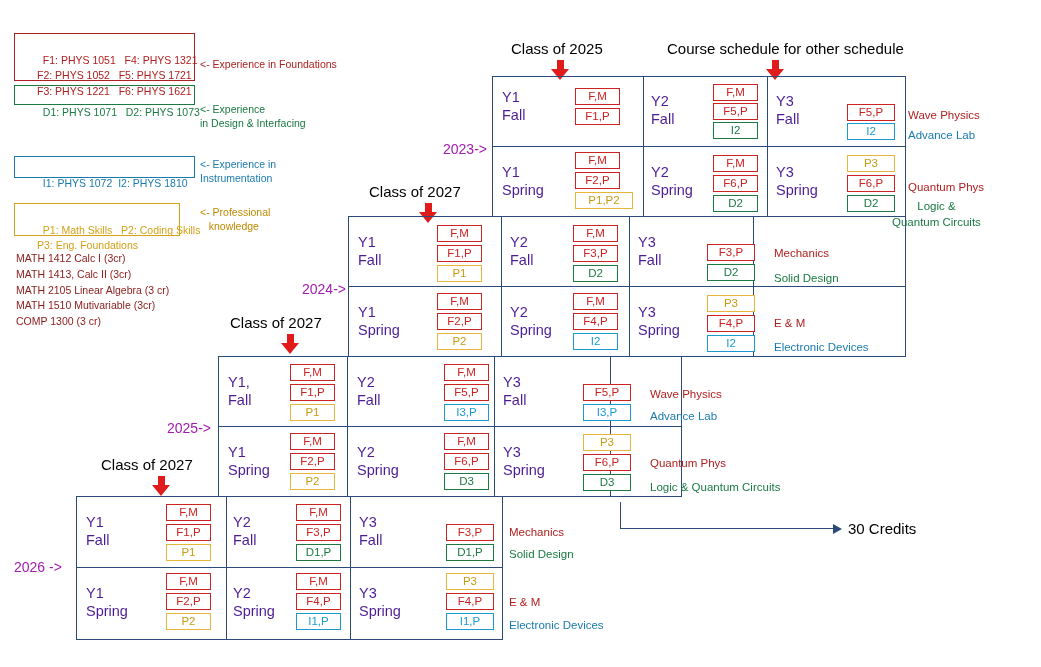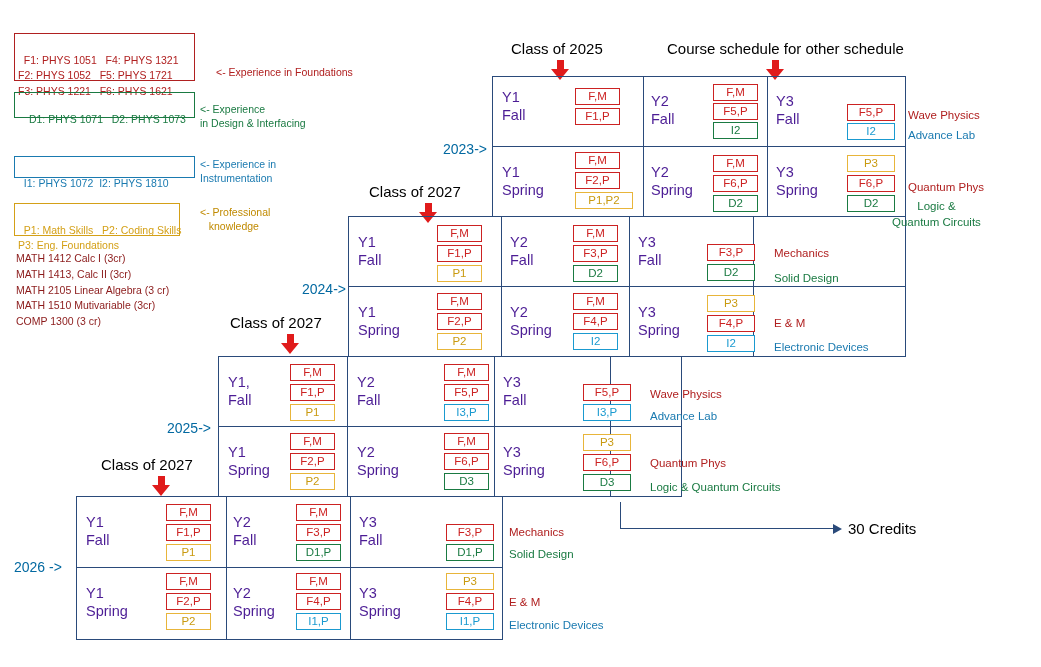--- a/index.html
+++ b/index.html
@@ -7,21 +7,21 @@
     width:1041px;height:667px;position:relative;
     background:#ffffff;
     font-family:"Liberation Sans", sans-serif;
     overflow:hidden;
   }
 
   
   .legend{
     position:absolute;
     border:1px solid #b02020;
-    padding:4px 3px;
+    padding:4px 22px;
     font-size:10.5px;
     line-height:1.45;
     color:#b02020;
     box-sizing:border-box;
     white-space:pre;
   }
   .legend.red{border-color:#b02020;color:#b02020;}
   .legend.green{border-color:#1a7a42;color:#1a7a42;}
   .legend.blue{border-color:#1a7ab0;color:#1a7ab0;}
   .legend.yellow{border-color:#d4a017;color:#d4a017;}
@@ -39,21 +39,21 @@
   }
 
   
   .classlabel{
     position:absolute;font-size:15px;color:#000;white-space:nowrap;
   }
   .otherlabel{
     position:absolute;font-size:15px;color:#000;white-space:nowrap;
   }
   .yearlabel{
-    position:absolute;font-size:14px;color:#0369a1;white-space:nowrap;
+    position:absolute;font-size:14px;color:#a21caf;white-space:nowrap;
   }
   .credits{
     position:absolute;font-size:15px;color:#000;white-space:nowrap;
   }
 
   
   .downarrow{position:absolute;width:0;height:0;}
   .downarrow .stem{position:absolute;background:#e01b1b;width:7px;left:6px;top:0;}
   .downarrow .head{
     position:absolute;width:0;height:0;left:0;
@@ -107,23 +107,23 @@
   }
 </style>
 </head>
 <body>
 
 <div class="legend red" style="left:14px;top:33px;width:181px;height:48px;">
   <span>F1: PHYS 1051   F4: PHYS 1321
 F2: PHYS 1052   F5: PHYS 1721
 F3: PHYS 1221   F6: PHYS 1621</span>
 </div>
-<div class="legend-note n-red" style="left:216px;top:58px;margin-top:8px;">&lt;- Experience in Foundations</div>
-
-<div class="legend green" style="left:14px;top:92px;width:181px;height:26px;text-align:center;">
+<div class="legend-note n-red" style="left:200px;top:58px;">&lt;- Experience in Foundations</div>
+
+<div class="legend green" style="left:14px;top:85px;width:181px;height:20px;text-align:center;">
   <span>D1: PHYS 1071   D2: PHYS 1073</span>
 </div>
 <div class="legend-note n-green" style="left:200px;top:103px;">&lt;- Experience
 in Design &amp; Interfacing</div>
 
 <div class="legend blue" style="left:14px;top:156px;width:181px;height:22px;">
   <span>I1: PHYS 1072  I2: PHYS 1810</span>
 </div>
 <div class="legend-note n-blue" style="left:200px;top:158px;">&lt;- Experience in
 Instrumentation</div>

